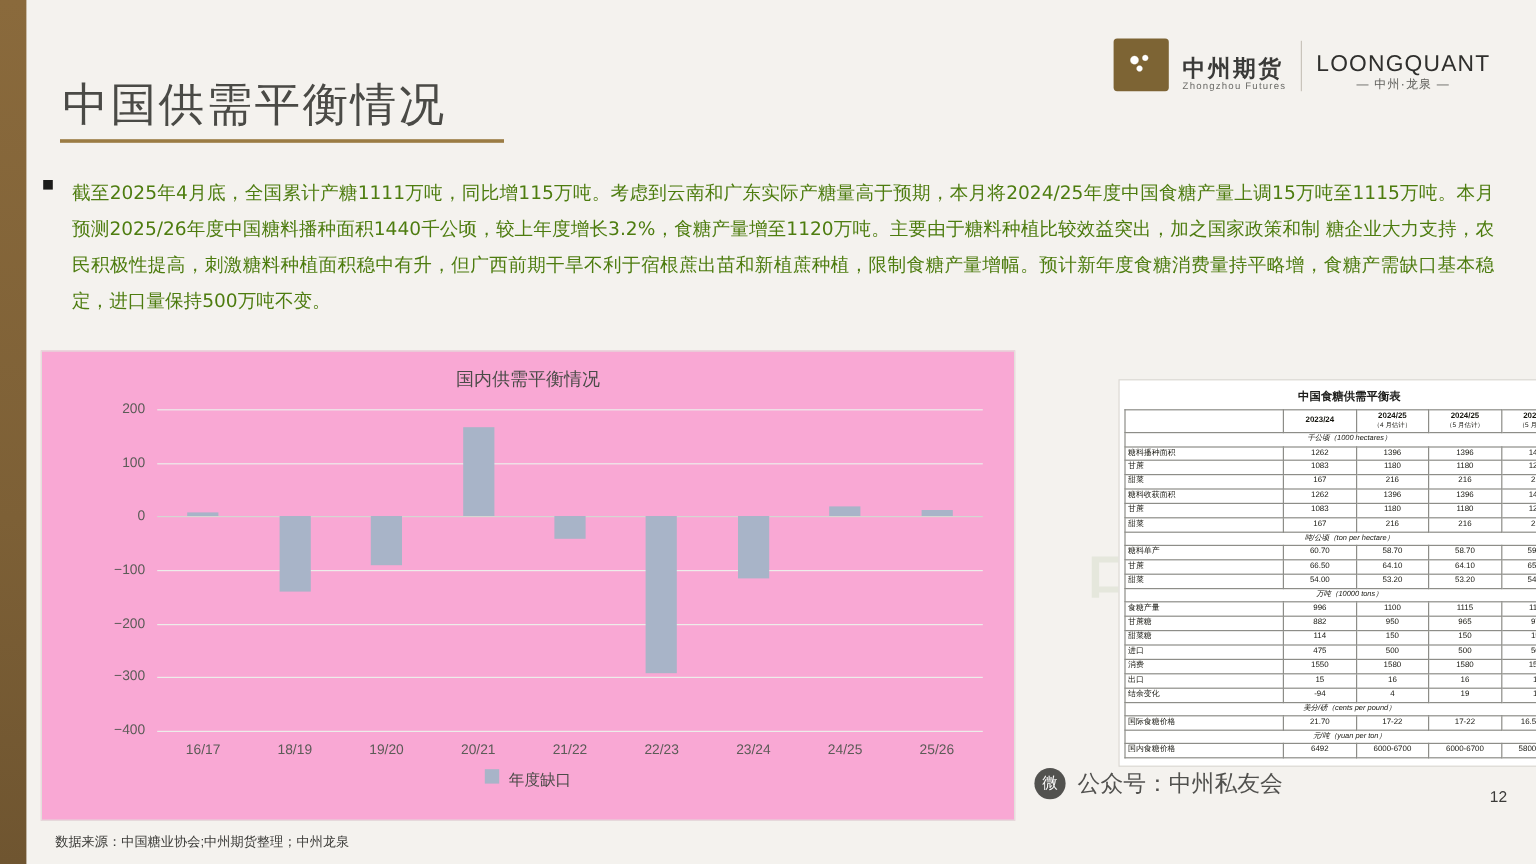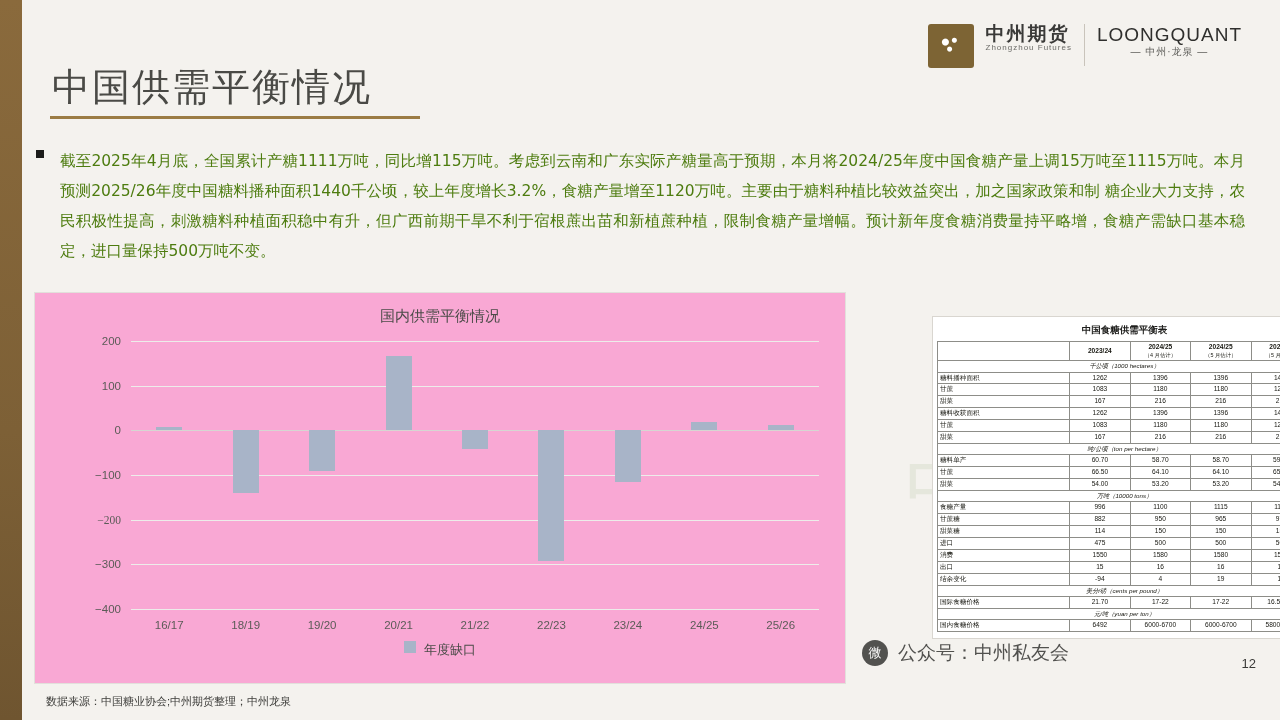--- a/index.html
+++ b/index.html
@@ -19,21 +19,21 @@
   .title{
     position:absolute;left:52px;top:62px;
     font-size:38px;letter-spacing:2px;color:#4a4a46;
     font-family:"DejaVu Sans","Liberation Sans",sans-serif;
   }
   .title-rule{
     position:absolute;left:50px;top:116px;width:370px;height:3px;
     background:#9b7c44;
   }
   .logo{
-    position:absolute;right:38px;top:24px;height:52px;display:flex;align-items:flex-start;gap:12px;
+    position:absolute;right:38px;top:24px;height:52px;display:flex;align-items:flex-end;gap:12px;
   }
   .logo-mark{
     width:46px;height:44px;background:#7d6434;border-radius:3px;position:relative;
   }
   .logo-mark:before{
     content:"";position:absolute;left:9px;top:9px;width:28px;height:26px;
     background:radial-gradient(circle at 30% 35%, #fff 0 3px, transparent 4px),
                radial-gradient(circle at 62% 28%, #fff 0 2px, transparent 3px),
                radial-gradient(circle at 45% 62%, #fff 0 2px, transparent 3px);
   }
@@ -163,21 +163,21 @@
   <div class="plot" id="plot">
       <div class="grid-line" style="top: 0px;"></div>
       <div class="ytick" style="top: 0px;">200</div>
       <div class="grid-line" style="top: 44.6667px;"></div>
       <div class="ytick" style="top: 44.6667px;">100</div>
       <div class="zero-line" style="top: 89.3333px;"></div>
       <div class="ytick" style="top: 89.3333px;">0</div>
       <div class="grid-line" style="top: 134px;"></div>
       <div class="ytick" style="top: 134px;">−100</div>
       <div class="grid-line" style="top: 178.667px;"></div>
-      <div class="ytick" style="top: 178.667px; font-family: Liberation Serif, serif;">−200</div>
+      <div class="ytick" style="top: 178.667px;">−200</div>
       <div class="grid-line" style="top: 223.333px;"></div>
       <div class="ytick" style="top: 223.333px;">−300</div>
       <div class="grid-line" style="top: 268px;"></div>
       <div class="ytick" style="top: 268px;">−400</div>
       <div class="bars">
         <div class="bar-slot">
           <div class="bar" title="16/17: 8" style="background: rgb(168, 180, 200); top: 85.76px; height: 3.57333px;"></div>
           <div class="xtick">16/17</div>
         </div>
         <div class="bar-slot">

